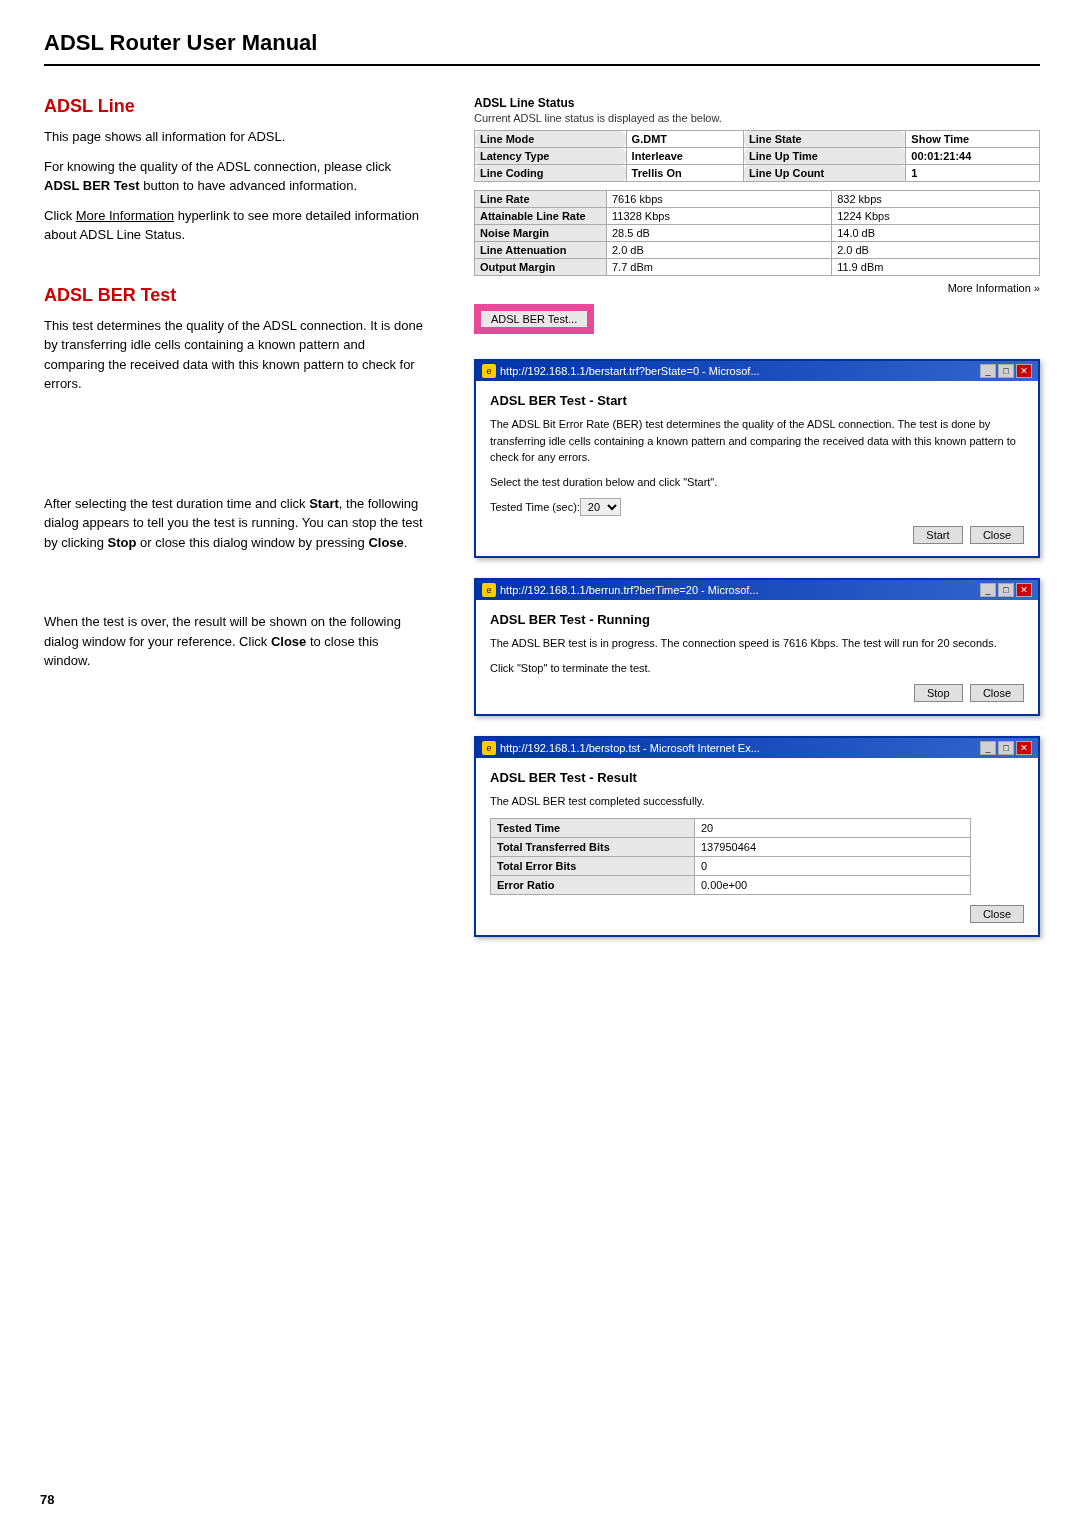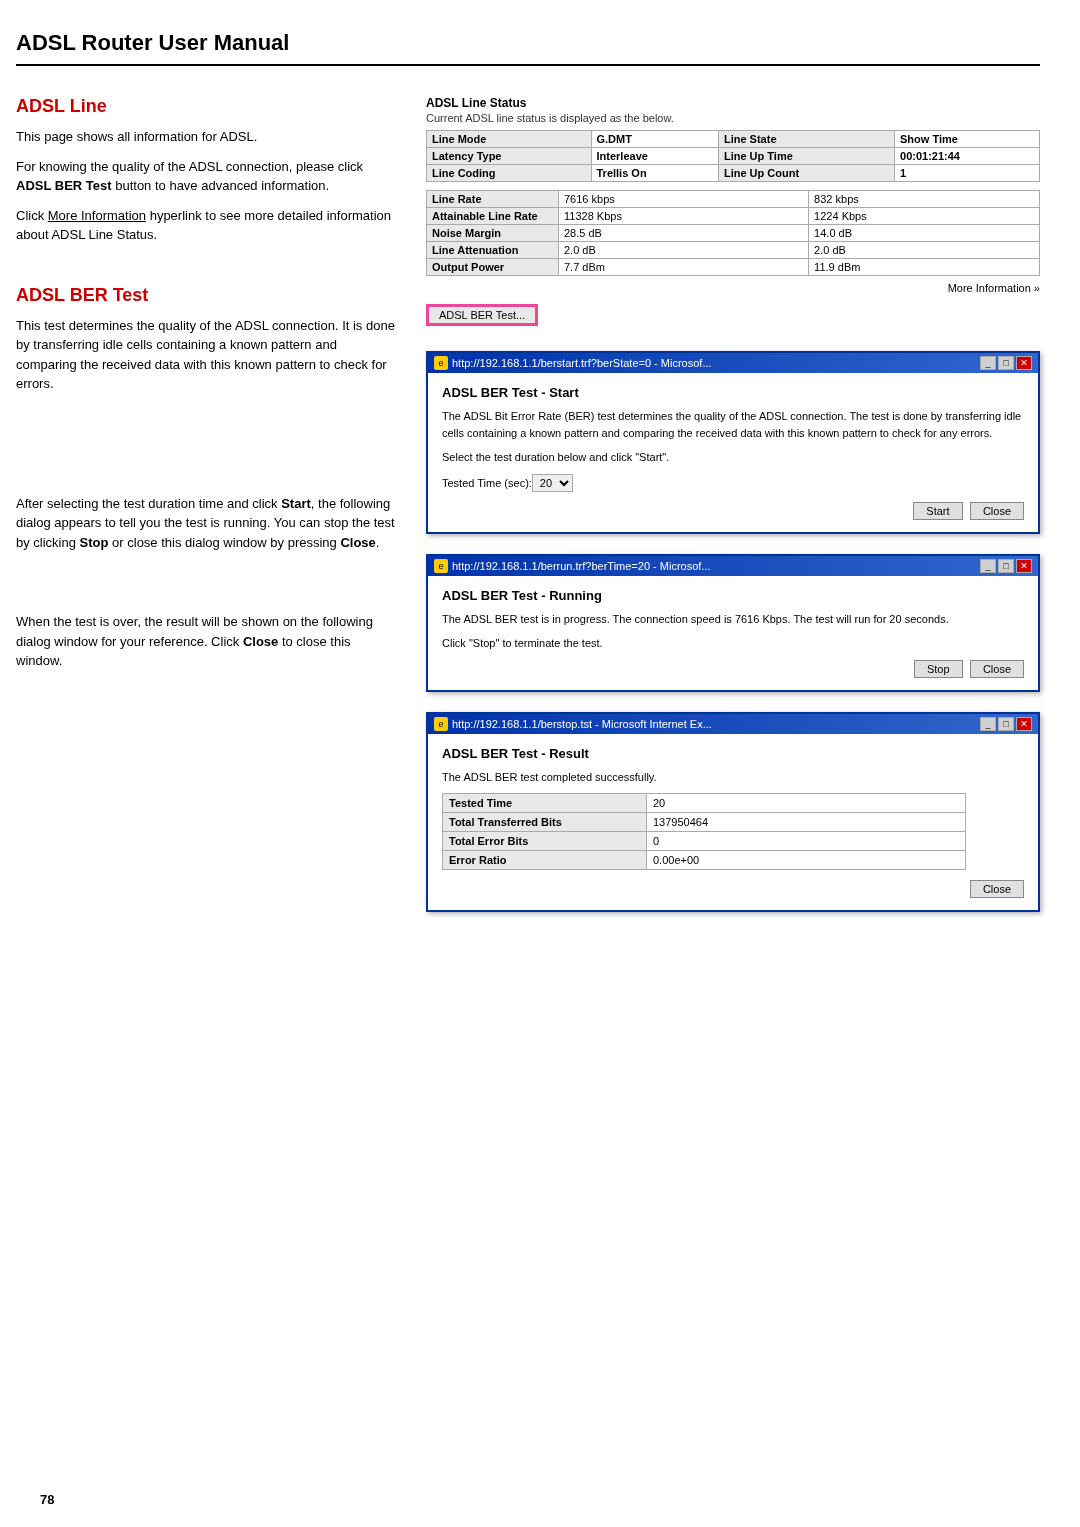--- a/index.html
+++ b/index.html
@@ -8,21 +8,21 @@
       font-size: 13px;
       background: #fff;
       color: #000;
       width: 1080px;
       min-height: 1527px;
       padding: 0;
     }
     .page-wrapper {
       width: 1080px;
       min-height: 1527px;
-      padding: 30px 40px 40px 16px;
+      padding: 30px 40px 40px 44px;
       position: relative;
     }
     .page-header {
       border-bottom: 2px solid #000;
       padding-bottom: 8px;
       margin-bottom: 30px;
     }
     .page-header-title {
       font-size: 22px;
       font-weight: bold;
@@ -31,20 +31,21 @@
     .content-area {
       display: flex;
       gap: 30px;
     }
     .left-col {
       width: 380px;
       flex-shrink: 0;
     }
     .right-col {
       flex: 1;
+      margin-left: 20px;
     }
     .section-title {
       font-size: 18px;
       font-weight: bold;
       color: #cc0000;
       margin-bottom: 10px;
     }
     .section-text {
       font-size: 13px;
       line-height: 1.5;
@@ -77,20 +78,21 @@
       margin-bottom: 8px;
     }
     .line-status-table td, .line-status-table th {
       border: 1px solid #aaa;
       padding: 2px 5px;
       font-weight: bold;
     }
     .line-status-table .label-col {
       background: #e8e8e8;
       font-weight: bold;
+      border-radius: 6px;
     }
     .stats-table {
       width: 100%;
       border-collapse: collapse;
       font-size: 11px;
       margin-bottom: 6px;
     }
     .stats-table td, .stats-table th {
       border: 1px solid #aaa;
       padding: 2px 5px;
@@ -109,21 +111,21 @@
       font-size: 11px;
       margin-bottom: 10px;
     }
     .more-info-link a {
       text-decoration: none;
       color: #000;
     }
     .ber-test-btn {
       display: inline-block;
       padding: 2px 10px;
-      border: 3px solid #ec4899;
+      border: 7px solid #ec4899;
       background: #e8e8e8;
       font-size: 11px;
       cursor: pointer;
       margin-bottom: 10px;
     }
     
     .dialog-window {
       border: 2px solid #003399;
       margin-bottom: 20px;
       background: #fff;
@@ -335,21 +337,21 @@
             <td class="label-col">Noise Margin</td>
             <td>28.5 dB</td>
             <td>14.0 dB</td>
           </tr>
           <tr>
             <td class="label-col">Line Attenuation</td>
             <td>2.0 dB</td>
             <td>2.0 dB</td>
           </tr>
           <tr>
-            <td class="label-col">Output Power</td>
+            <td class="label-col">Output Margin</td>
             <td>7.7 dBm</td>
             <td>11.9 dBm</td>
           </tr>
         </tbody>
           </table>
 
         <div class="more-info-link">
           <a href="#">More Information »</a>
         </div>
 

